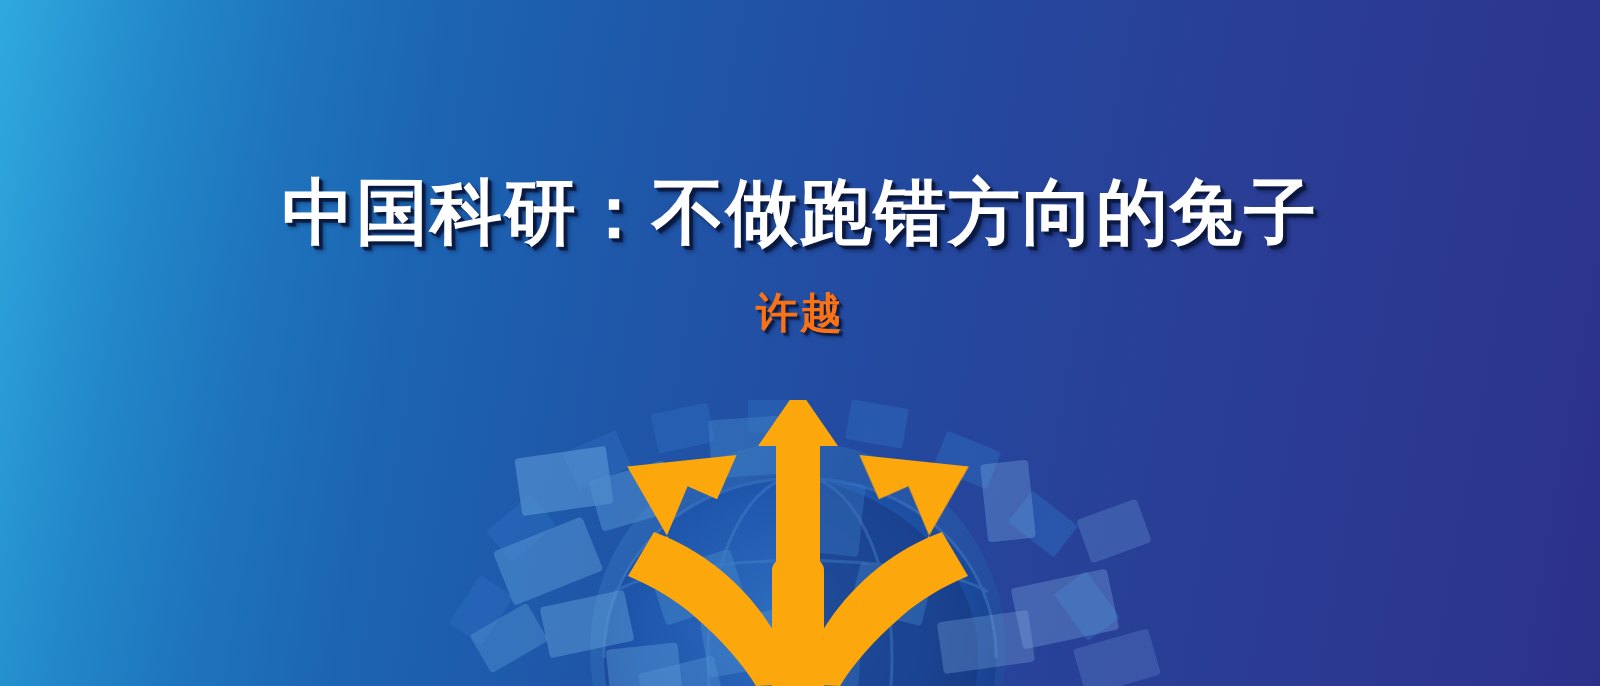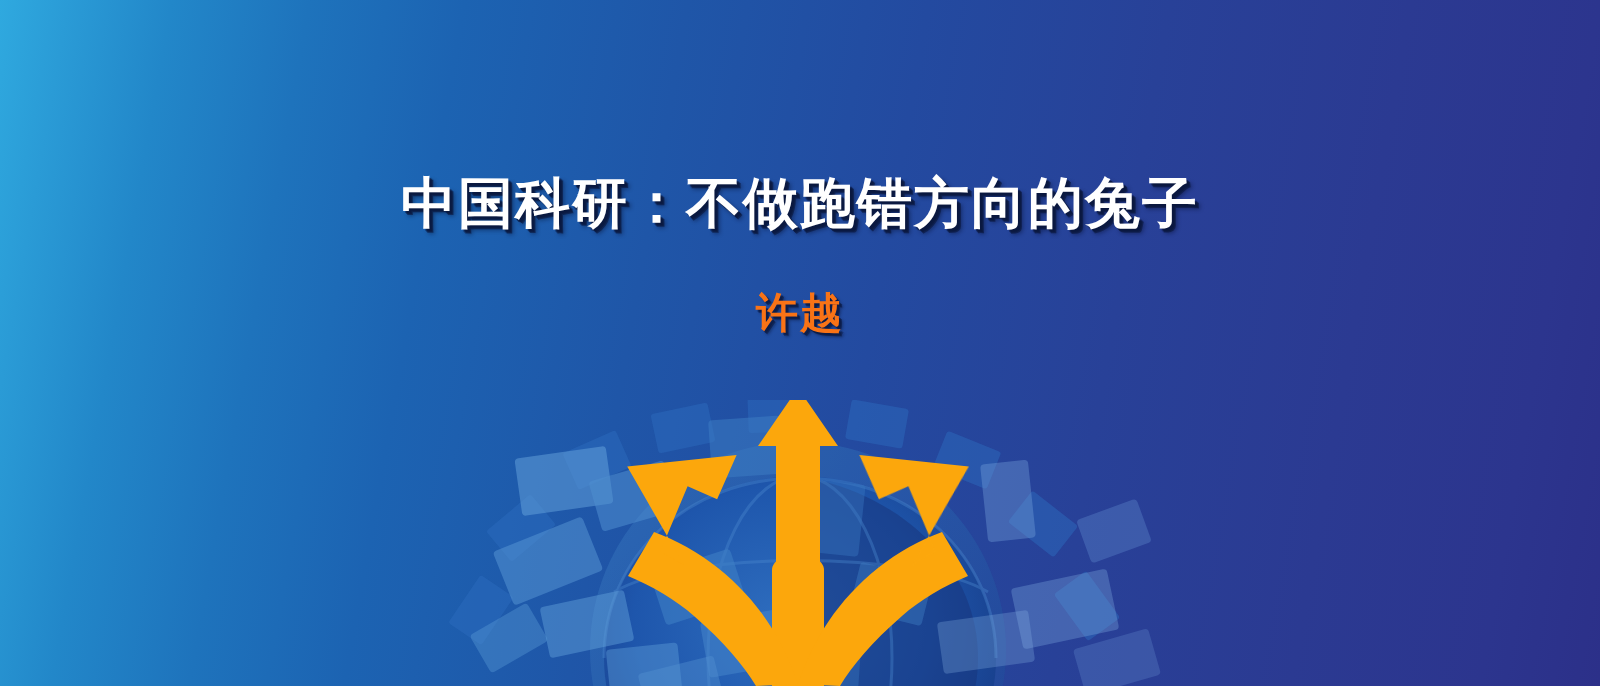--- a/index.html
+++ b/index.html
@@ -55,21 +55,21 @@
     top: 0;
     width: 1600px;
     text-align: center;
     pointer-events: none;
   }
   .title {
     position: absolute;
     left: 0;
     top: 176px;
     width: 1600px;
-    font-size: 55px;
+    font-size: 72px;
     font-weight: bold;
     color: #FFFFFF;
     letter-spacing: 2px;
     line-height: 1.0;
     text-shadow:
        4px 4px 0px rgba(10, 22, 60, 0.62),
        3px 3px 0px rgba(10, 22, 60, 0.62),
        2px 2px 0px rgba(10, 22, 60, 0.55),
        5px 5px 4px rgba(5, 12, 40, 0.45);
     white-space: nowrap;

